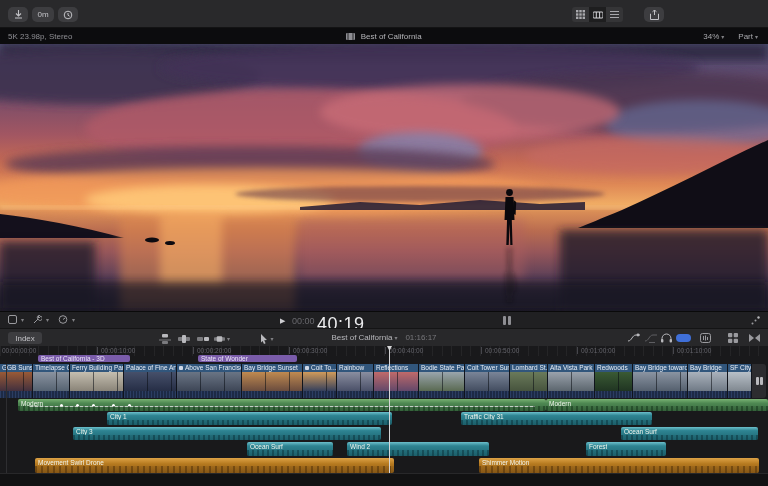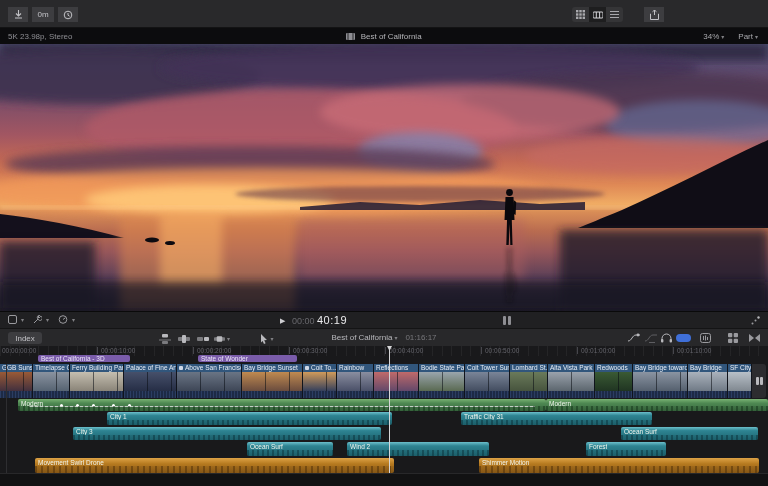--- a/index.html
+++ b/index.html
@@ -2,21 +2,21 @@
 <html><head>
 <meta charset="utf-8">
 <style>
   html,body{margin:0;padding:0;background:#000;}
   .app{position:relative;width:768px;height:486px;background:#1c1c1e;overflow:hidden;
        font-family:"Liberation Sans",sans-serif;color:#c6c6ca;-webkit-font-smoothing:antialiased;}
   .app *{box-sizing:border-box;}
 
   
   .toolbar{position:absolute;left:0;top:0;width:768px;height:28px;background:#29292b;border-bottom:1px solid #131314;}
-  .tb-btn{position:absolute;top:7px;height:15px;background:#3d3d40;border-radius:0;
+  .tb-btn{position:absolute;top:7px;height:15px;background:#3d3d40;border-radius:5px;
           display:flex;align-items:center;justify-content:center;font-size:8px;color:#c2c2c6;}
   .seg{position:absolute;top:7px;height:15px;display:flex;background:#353537;border-radius:3px;overflow:hidden;}
   .seg .seg-btn{width:17px;height:15px;display:flex;align-items:center;justify-content:center;}
   .seg .seg-btn.active{background:#1e1e1f;}
   svg.ic{display:block;}
 
   
   .viewer-bar{position:absolute;left:0;top:28px;width:768px;height:16px;background:#0c0c0e;
               font-size:8px;color:#8e8e93;}
   .vb-left{position:absolute;left:8px;top:4px;}
@@ -25,21 +25,21 @@
   .chev{font-size:6px;color:#808084;margin-left:2px;}
 
   
   .photo{position:absolute;left:0;top:44px;width:768px;height:267px;overflow:hidden;background:#000;}
 
   
   .transport{position:absolute;left:0;top:311px;width:768px;height:17px;background:#202022;border-top:1px solid #0a0a0a;}
   .tool-dd{position:absolute;top:3px;display:flex;align-items:center;gap:2px;color:#9a9a9e;}
   .tc-play{position:absolute;left:280px;top:5px;font-size:7px;color:#cfcfd2;}
   .tc-dim{position:absolute;left:292px;top:4px;font-size:9px;color:#68686d;}
-  .tc-main{position:absolute;left:317px;top:2px;font-size:11px;color:#ececee;letter-spacing:.5px;}
+  .tc-main{position:absolute;left:317px;top:2px;font-size:18px;color:#ececee;letter-spacing:.5px;}
   .meters{position:absolute;left:503px;top:4px;display:flex;gap:2px;}
   .meters i{display:block;width:3px;height:9px;background:#8e8e93;border-radius:1px;}
 
   
   .tl-toolbar{position:absolute;left:0;top:328px;width:768px;height:18px;background:#28282a;border-top:1px solid #141415;}
   .index-btn{position:absolute;left:8px;top:3px;width:34px;height:12px;background:#3d3d40;border-radius:3px;
              font-size:8px;color:#c2c2c6;display:flex;align-items:center;justify-content:center;}
   .edit-btn{position:absolute;top:4px;width:16px;height:11px;display:flex;align-items:center;justify-content:center;}
   .tl-center{position:absolute;left:0;right:0;top:4px;text-align:center;font-size:8px;color:#b8b8bc;}
   .tl-center .dur{color:#77777b;margin-left:8px;}

